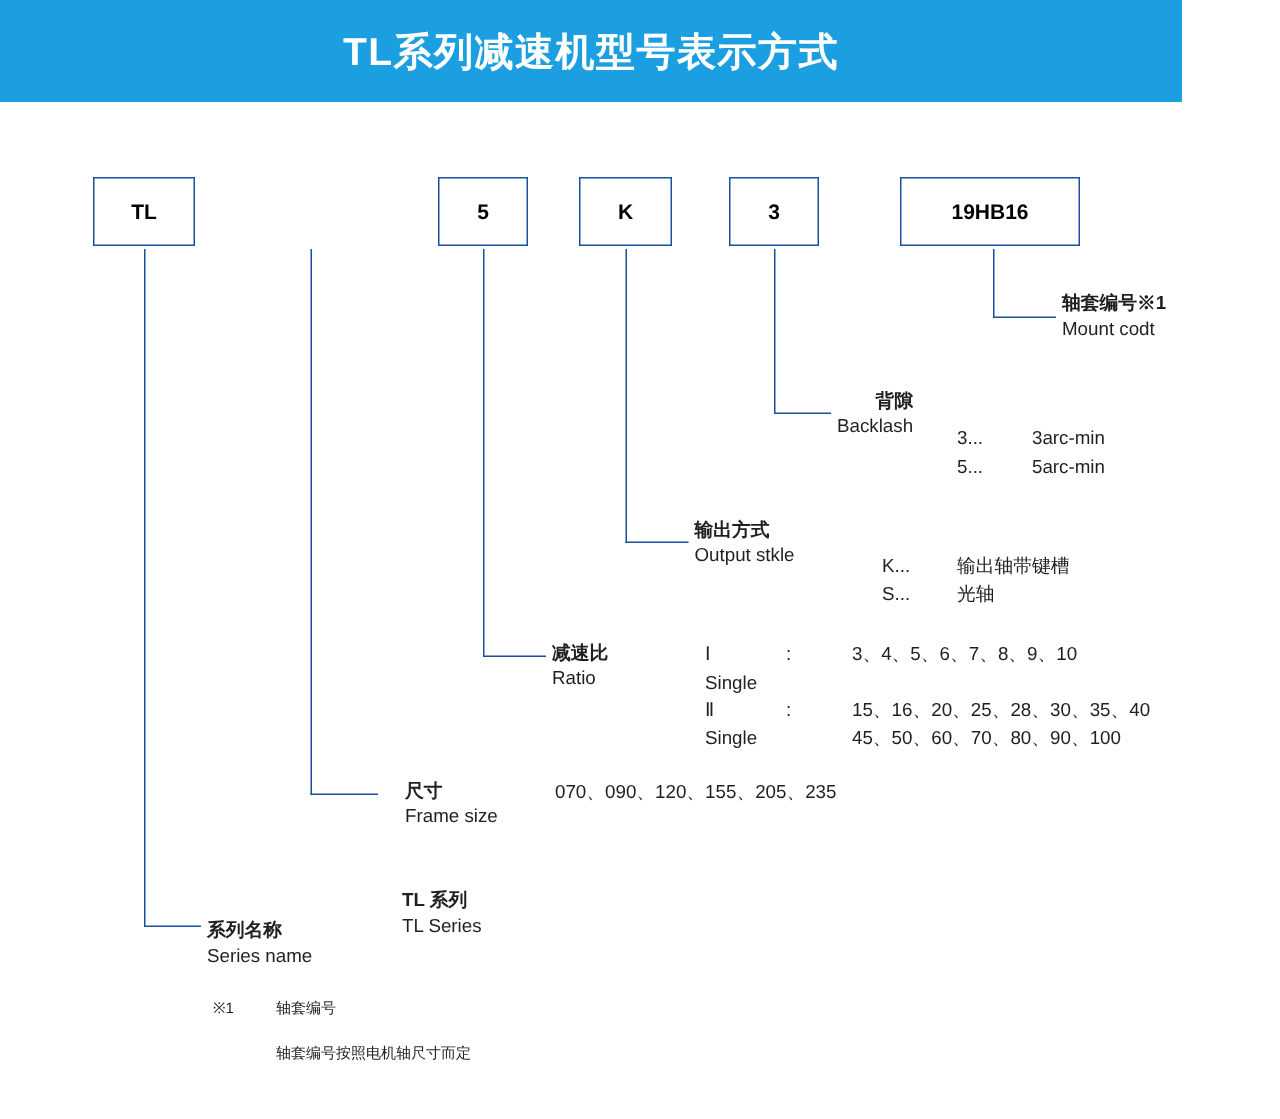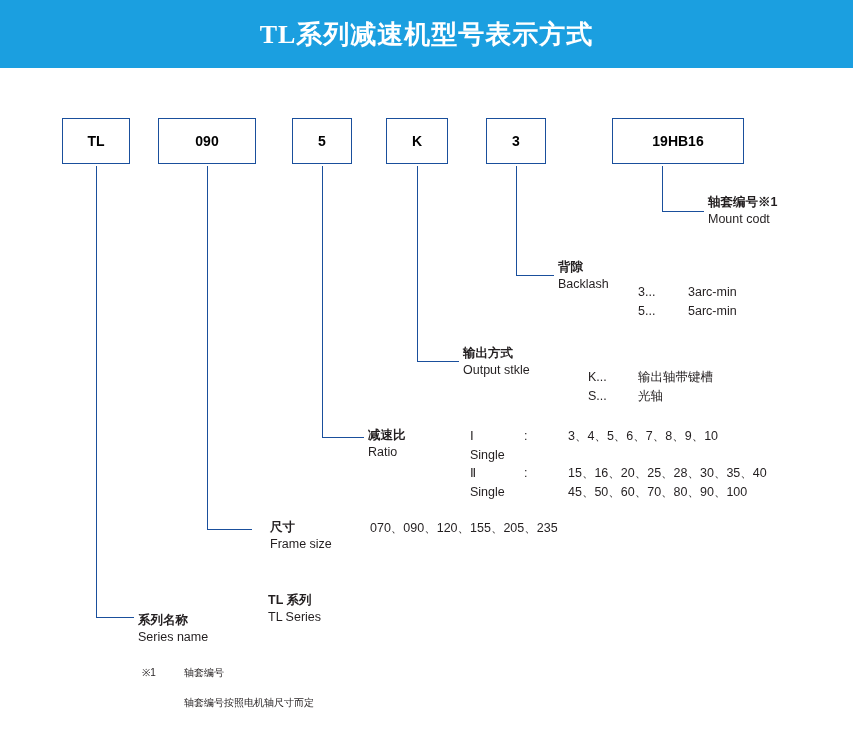--- a/index.html
+++ b/index.html
@@ -14,27 +14,26 @@
     color: #231f20;
     position: relative;
     overflow: hidden;
   }
 
   
   .banner {
     position: absolute;
     left: 0;
     top: 0;
-    width: 853px;
+    width: 788px;
     height: 68px;
     background: #1b9fe0;
     display: flex;
     align-items: center;
     justify-content: center;
-    font-family: Liberation Serif, serif;
   }
   .banner-title {
     color: #ffffff;
     font-size: 26px;
     font-weight: bold;
     letter-spacing: 1px;
   }
 
   
   .code-row {
@@ -103,25 +102,24 @@
 </style>
 </head>
 <body>
 
 <div class="banner">
   <div class="banner-title">TL系列减速机型号表示方式</div>
 </div>
 
 <div class="code-row">
   <div class="code-box" style="left:62px;  width:68px;">TL</div>
-  <div class="code-box" style="left:158px; width:98px;">090</div>
   <div class="code-box" style="left:292px; width:60px;">5</div>
   <div class="code-box" style="left:386px; width:62px;">K</div>
   <div class="code-box" style="left:486px; width:60px;">3</div>
-  <div class="code-box" style="left:600px; width:132px;margin-left:12px;">19HB16</div>
+  <div class="code-box" style="left:600px; width:120px;">19HB16</div>
 </div>
 
 <div class="vline" style="left:662px; top:166px; height:46px;"></div>
 <div class="hline" style="left:662px; top:211px; width:42px;"></div>
 
 <div class="vline" style="left:516px; top:166px; height:110px;"></div>
 <div class="hline" style="left:516px; top:275px; width:38px;"></div>
 
 <div class="vline" style="left:417px; top:166px; height:196px;"></div>
 <div class="hline" style="left:417px; top:361px; width:42px;"></div>
@@ -133,21 +131,21 @@
 <div class="hline" style="left:207px; top:529px; width:45px;"></div>
 
 <div class="vline" style="left:96px; top:166px; height:452px;"></div>
 <div class="hline" style="left:96px; top:617px; width:38px;"></div>
 
 <div class="ann" style="left:708px; top:194px;">
   <span class="cn">轴套编号※1</span>
   <span class="en">Mount codt</span>
 </div>
 
-<div class="ann" style="left:558px; top:259px;">
+<div class="ann" style="left:558px; top:259px;text-align:right;">
   <span class="cn">背隙</span>
   <span class="en">Backlash</span>
 </div>
 <div class="val" style="left:638px; top:283px;">
   <span class="line">3...</span>
   <span class="line">5...</span>
 </div>
 <div class="val" style="left:688px; top:283px;">
   <span class="line">3arc-min</span>
   <span class="line">5arc-min</span>

